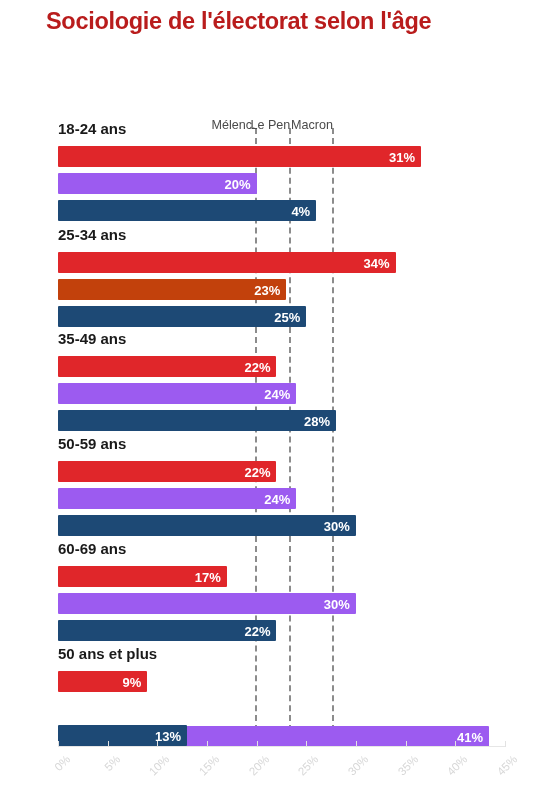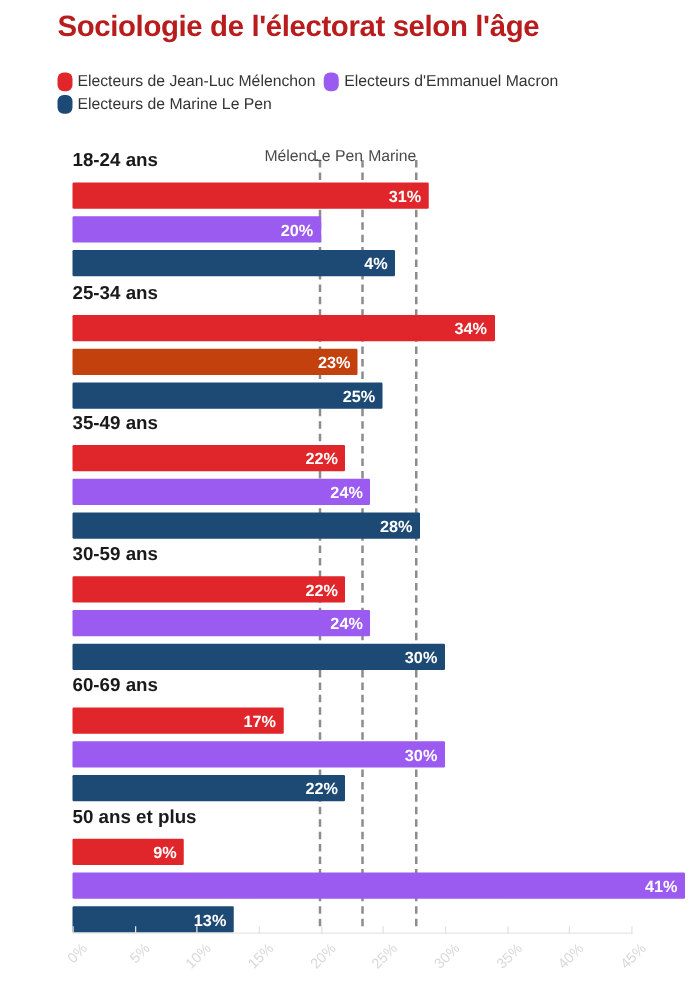--- a/index.html
+++ b/index.html
@@ -147,49 +147,31 @@
     white-space: nowrap;
   }
 </style>
 </head>
 <body>
 
 <div class="chart-root">
 
   <div class="chart-title">Sociologie de l'électorat selon l'âge</div>
 
-  <div class="legend">
-    <div class="legend-row">
-      <span class="legend-item">
-        <span class="legend-swatch" style="background:#e0262a"></span>
-        <span class="legend-label">Electeurs de Jean-Luc Mélenchon</span>
-      </span>
-      <span class="legend-item">
-        <span class="legend-swatch" style="background:#9c5bf0"></span>
-        <span class="legend-label">Electeurs d'Emmanuel Macron</span>
-      </span>
-    </div>
-    <div class="legend-row">
-      <span class="legend-item">
-        <span class="legend-swatch" style="background:#1d4975"></span>
-        <span class="legend-label">Electeurs de Marine Le Pen</span>
-      </span>
-    </div>
-  </div>
 
   <div class="plot" id="plot">
 
   <div class="ref-line" style="left: 254.614px;"></div>
       <div class="ref-label" style="left: 255.614px;">Mélenc.</div>
       <div class="ref-line" style="left: 289.369px;"></div>
       <div class="ref-label" style="left: 290.369px;">Le Pen</div>
       <div class="ref-line" style="left: 332.068px;"></div>
-      <div class="ref-label" style="left: 333.068px;">Marine</div>
+      <div class="ref-label" style="left: 333.068px;">Macron</div>
       <div class="group-label" style="top: 120px;">18-24 ans</div>
-      <div class="bar" style="left: 58px; top: 146px; width: 285px; background: rgb(224, 38, 42);">
+      <div class="bar" style="left: 58px; top: 146px; width: 363px; background: rgb(224, 38, 42);">
         <span class="bar-value">31%</span>
       </div>
       <div class="bar" style="left: 58px; top: 173px; width: 198.6px; background: rgb(156, 91, 240);">
         <span class="bar-value">20%</span>
       </div>
       <div class="bar" style="left: 58px; top: 200px; width: 258.18px; background: rgb(29, 73, 117);">
         <span class="bar-value">4%</span>
       </div>
       <div class="group-label" style="top: 226px;">25-34 ans</div>
       <div class="bar" style="left: 58px; top: 252px; width: 337.62px; background: rgb(224, 38, 42);">
@@ -204,21 +186,21 @@
       <div class="group-label" style="top: 330px;">35-49 ans</div>
       <div class="bar" style="left: 58px; top: 356px; width: 218.46px; background: rgb(224, 38, 42);">
         <span class="bar-value">22%</span>
       </div>
       <div class="bar" style="left: 58px; top: 383px; width: 238.32px; background: rgb(156, 91, 240);">
         <span class="bar-value">24%</span>
       </div>
       <div class="bar" style="left: 58px; top: 410px; width: 278.04px; background: rgb(29, 73, 117);">
         <span class="bar-value">28%</span>
       </div>
-      <div class="group-label" style="top: 435px;">30-59 ans</div>
+      <div class="group-label" style="top: 435px;">50-59 ans</div>
       <div class="bar" style="left: 58px; top: 461px; width: 218.46px; background: rgb(224, 38, 42);">
         <span class="bar-value">22%</span>
       </div>
       <div class="bar" style="left: 58px; top: 488px; width: 238.32px; background: rgb(156, 91, 240);">
         <span class="bar-value">24%</span>
       </div>
       <div class="bar" style="left: 58px; top: 515px; width: 297.9px; background: rgb(29, 73, 117);">
         <span class="bar-value">30%</span>
       </div>
       <div class="group-label" style="top: 540px;">60-69 ans</div>
@@ -228,21 +210,21 @@
       <div class="bar" style="left: 58px; top: 593px; width: 297.9px; background: rgb(156, 91, 240);">
         <span class="bar-value">30%</span>
       </div>
       <div class="bar" style="left: 58px; top: 620px; width: 218.46px; background: rgb(29, 73, 117);">
         <span class="bar-value">22%</span>
       </div>
       <div class="group-label" style="top: 645px;">50 ans et plus</div>
       <div class="bar" style="left: 58px; top: 671px; width: 89.37px; background: rgb(224, 38, 42);">
         <span class="bar-value">9%</span>
       </div>
-      <div class="bar" style="left: 58px; top: 698px; width: 490px; background: rgb(156, 91, 240);">
+      <div class="bar" style="left: 58px; top: 726px; width: 431px; background: rgb(156, 91, 240);">
         <span class="bar-value">41%</span>
       </div>
       <div class="bar" style="left: 58px; top: 725px; width: 129.09px; background: rgb(29, 73, 117);">
         <span class="bar-value">13%</span>
       </div>
       <div class="axis-line"></div>
       <div class="axis-tick" style="left: 58px;"></div>
       <div class="axis-tick-label" style="left: 64px;">0%</div>
       <div class="axis-tick" style="left: 107.65px;"></div>
       <div class="axis-tick-label" style="left: 113.65px;">5%</div>

